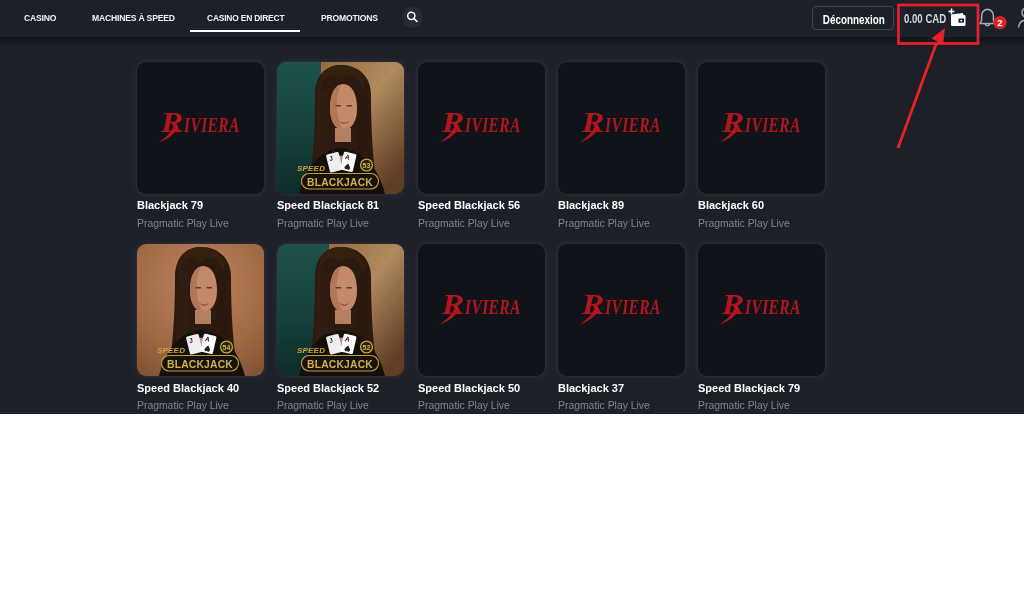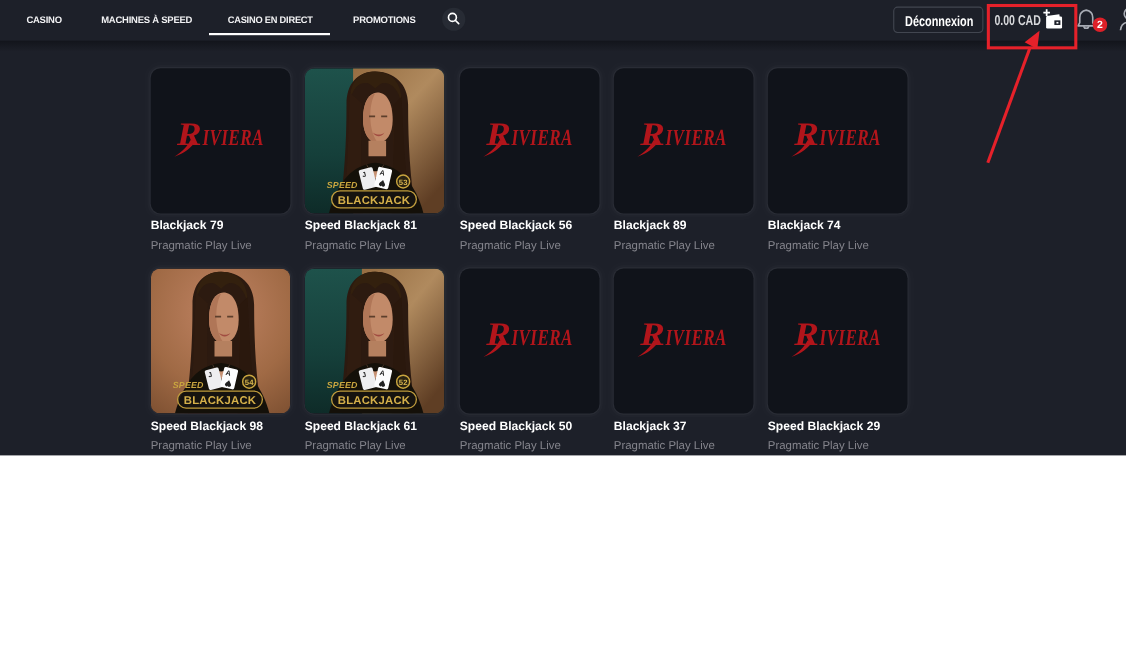--- a/index.html
+++ b/index.html
@@ -146,21 +146,21 @@
     </div>
   <div class="tile" style="left:698px;top:62px">
       <svg class="riv" width="86" height="36" viewBox="0 0 86 36">
         <use href="#rivlogo"></use>
       </svg>
     </div>
   <div class="t" style="left:137px;top:199px">Blackjack 79</div>
   <div class="t" style="left:277px;top:199px">Speed Blackjack 81</div>
   <div class="t" style="left:418px;top:199px">Speed Blackjack 56</div>
   <div class="t" style="left:558px;top:199px">Blackjack 89</div>
-  <div class="t" style="left:698px;top:199px">Blackjack 74</div>
+  <div class="t" style="left:698px;top:199px">Blackjack 60</div>
   <div class="s" style="left:137px;top:217.5px">Pragmatic Play Live</div>
   <div class="s" style="left:277px;top:217.5px">Pragmatic Play Live</div>
   <div class="s" style="left:418px;top:217.5px">Pragmatic Play Live</div>
   <div class="s" style="left:558px;top:217.5px">Pragmatic Play Live</div>
   <div class="s" style="left:698px;top:217.5px">Pragmatic Play Live</div>
 
   <div class="tile" style="left:137px;top:244px" id="ph54">
       <svg class="ph" width="127" height="132" viewBox="0 0 127 132">
       <rect width="127" height="132" fill="url(#gw)"></rect>
       <use href="#woman"></use>
@@ -185,25 +185,25 @@
   <div class="tile" style="left:558px;top:244px">
       <svg class="riv" width="86" height="36" viewBox="0 0 86 36">
         <use href="#rivlogo"></use>
       </svg>
     </div>
   <div class="tile" style="left:698px;top:244px">
       <svg class="riv" width="86" height="36" viewBox="0 0 86 36">
         <use href="#rivlogo"></use>
       </svg>
     </div>
-  <div class="t" style="left:137px;top:381.5px">Speed Blackjack 98</div>
-  <div class="t" style="left:277px;top:381.5px">Speed Blackjack 61</div>
+  <div class="t" style="left:137px;top:381.5px">Speed Blackjack 40</div>
+  <div class="t" style="left:277px;top:381.5px">Speed Blackjack 52</div>
   <div class="t" style="left:418px;top:381.5px">Speed Blackjack 50</div>
   <div class="t" style="left:558px;top:381.5px">Blackjack 37</div>
-  <div class="t" style="left:698px;top:381.5px">Speed Blackjack 29</div>
+  <div class="t" style="left:698px;top:381.5px">Speed Blackjack 79</div>
   <div class="s" style="left:137px;top:399.5px">Pragmatic Play Live</div>
   <div class="s" style="left:277px;top:399.5px">Pragmatic Play Live</div>
   <div class="s" style="left:418px;top:399.5px">Pragmatic Play Live</div>
   <div class="s" style="left:558px;top:399.5px">Pragmatic Play Live</div>
   <div class="s" style="left:698px;top:399.5px">Pragmatic Play Live</div>
 
   <h2 id="lob"><span>Lobbies</span></h2>
 
   <div class="tile r3" style="left:137px;top:497px">
       <svg class="riv" width="86" height="36" viewBox="0 0 86 36">

